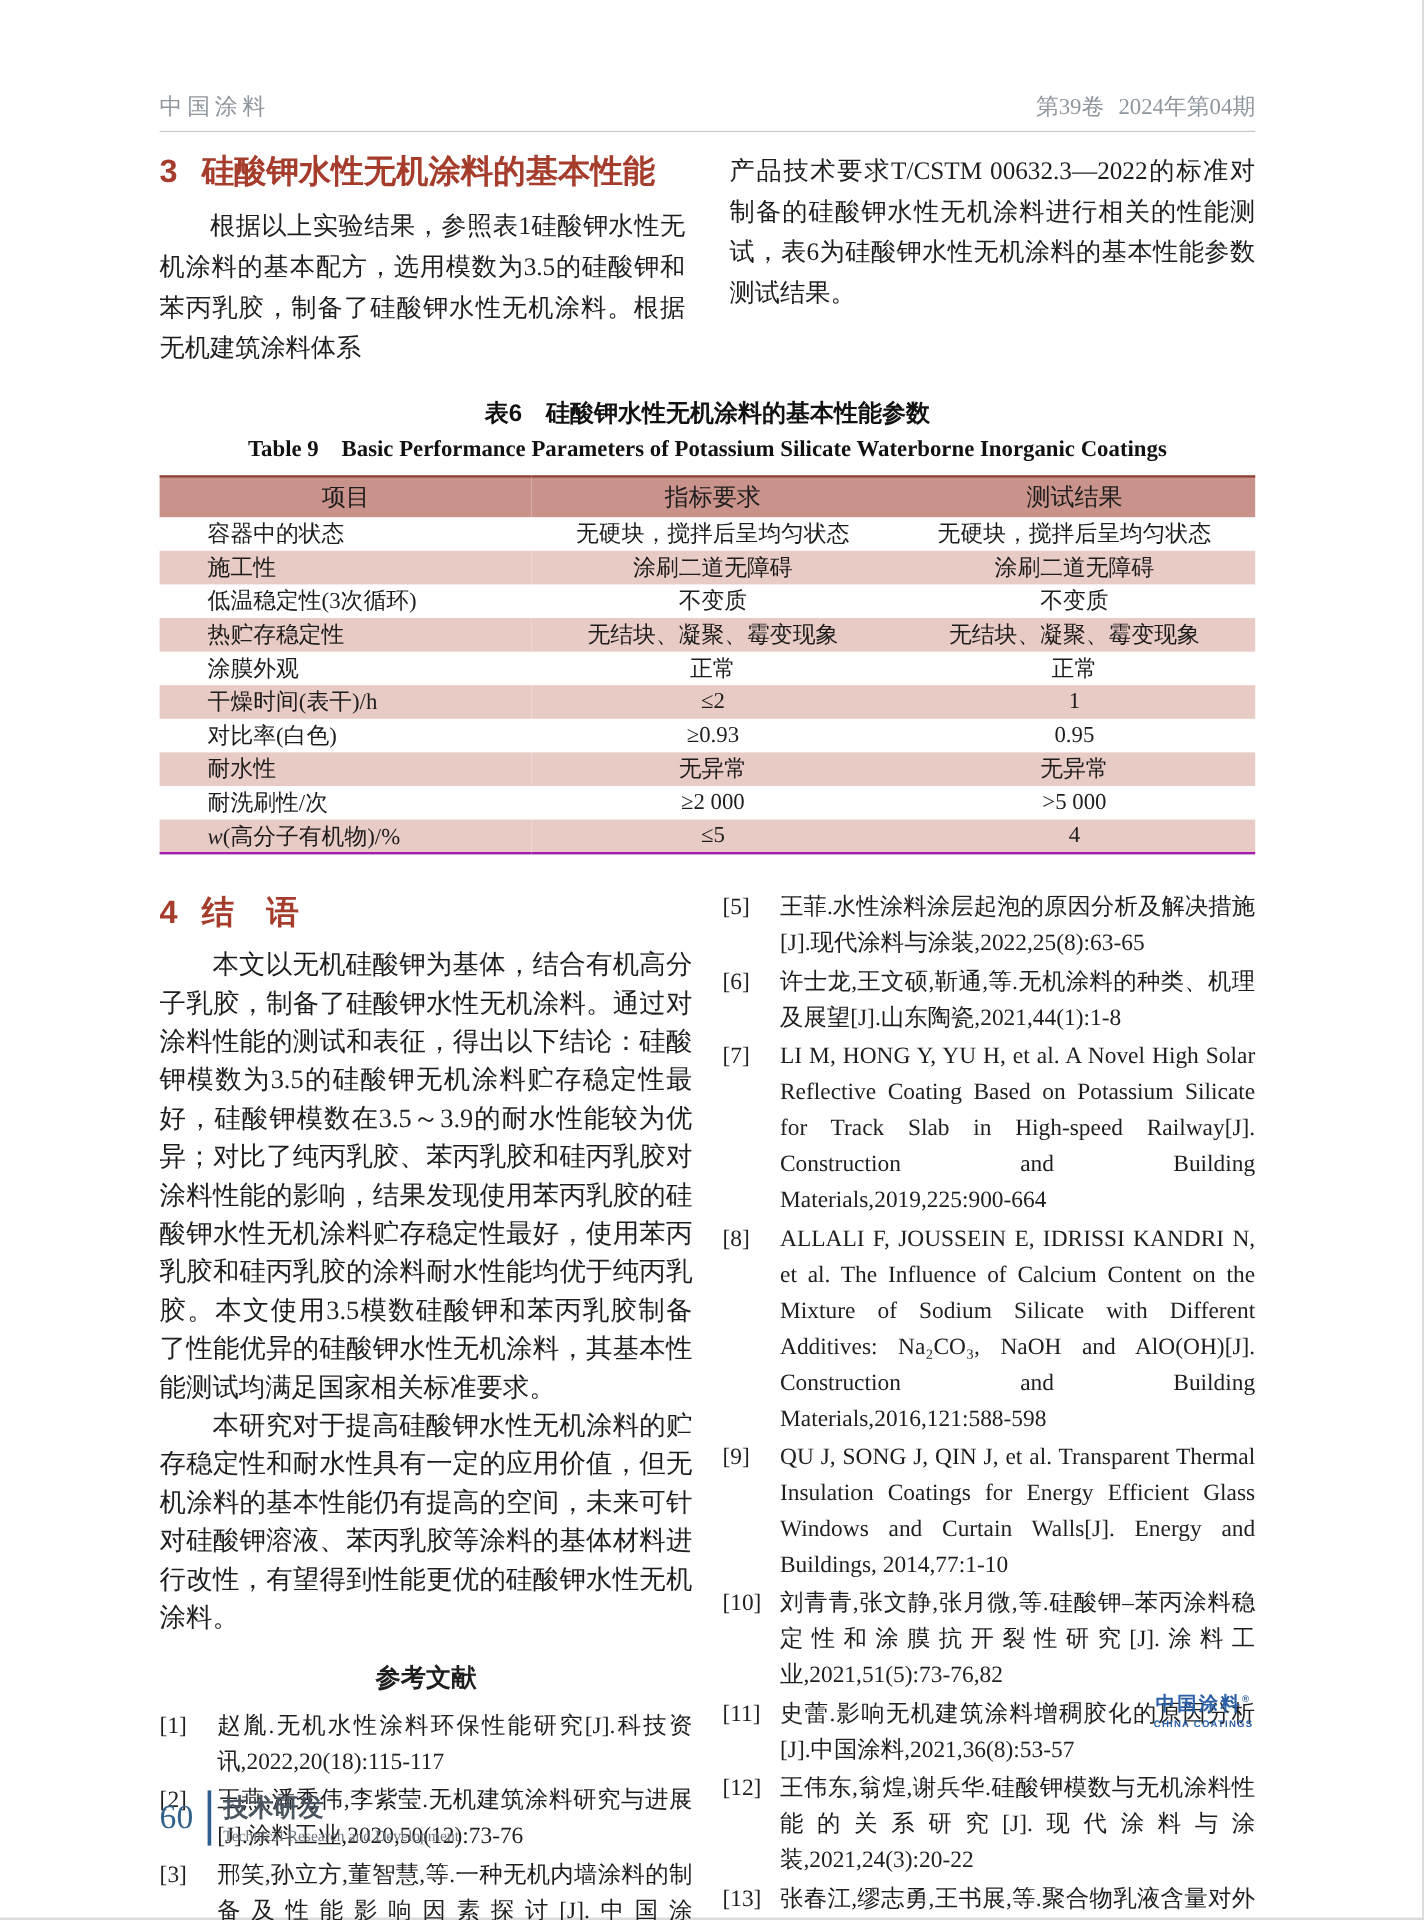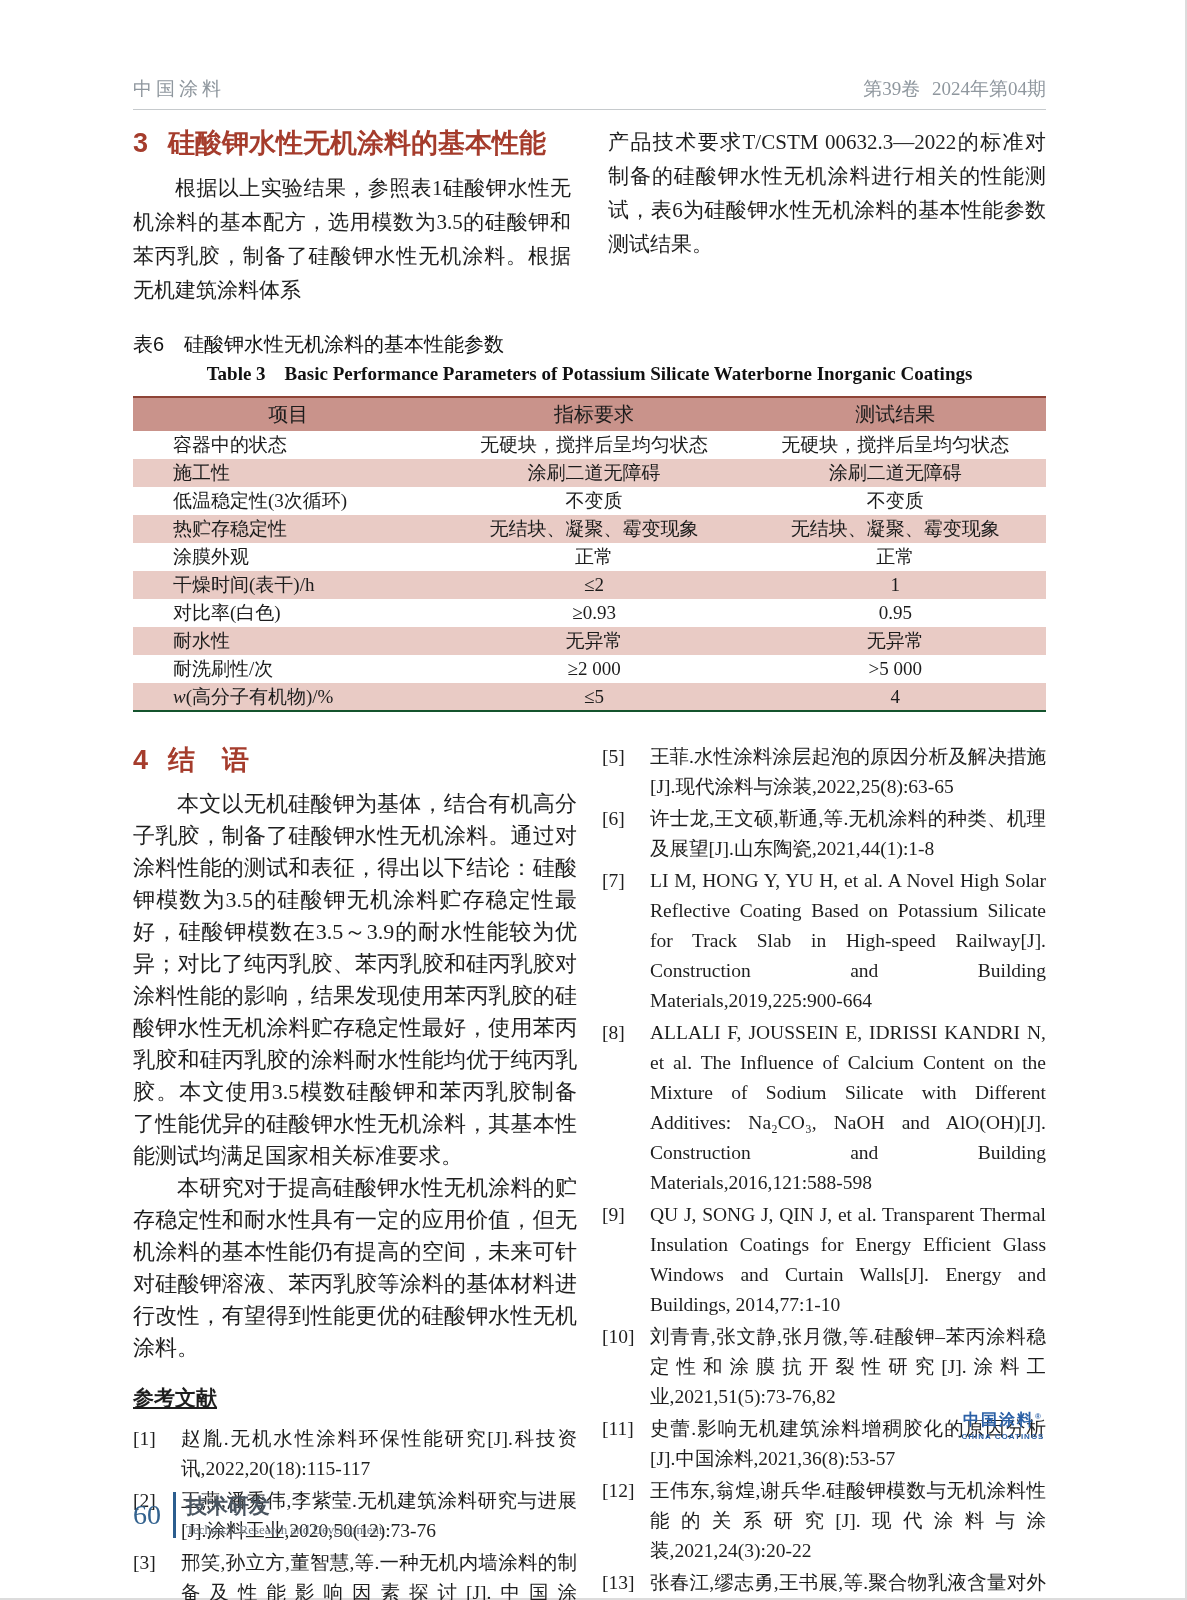--- a/index.html
+++ b/index.html
@@ -47,39 +47,39 @@
   .sec-heading .sec-num { margin-right: 20px; }
   .body-par {
     font-size: 21px;
     line-height: 34px;
     text-align: justify;
   }
   .indent { text-indent: 2em; }
   
   .table-block { margin-top: 24px; }
   .tbl-cap-zh {
-    text-align: left;
-    font-family: "Liberation Sans", "DejaVu Sans", sans-serif;
-    font-weight: normal;
+    text-align: center;
+    font-family: "Liberation Sans", "DejaVu Sans", sans-serif;
+    font-weight: bold;
     font-size: 20px;
     color: #111;
   }
   .tbl-cap-en {
     text-align: center;
     font-weight: bold;
     font-size: 19px;
     margin-top: 3px;
     color: #111;
   }
   table.perf {
     width: 100%;
     border-collapse: collapse;
     margin-top: 9px;
     border-top: 2px solid #8e4437;
-    border-bottom: 2px solid #14532d;
+    border-bottom: 2px solid #a21caf;
   }
   table.perf th {
     background: #c9938b;
     font-weight: normal;
     font-size: 20px;
     height: 34px;
     color: #1c1c1c;
   }
   table.perf td {
     font-size: 19px;
@@ -91,25 +91,25 @@
   table.perf th:first-child { text-align: left; padding-left: 40px; }
   table.perf th:first-child { text-align: center; padding-left: 0; }
   table.perf col.c1 { width: 34%; }
   table.perf col.c2 { width: 33%; }
   table.perf col.c3 { width: 33%; }
   table.perf tbody tr:nth-child(even) { background: #e9cbc5; }
   
   .bottom-block { display: flex; gap: 25px; margin-top: 30px; }
   .sec4-par { font-size: 22px; line-height: 32px; text-align: justify; margin-bottom: 0; }
   .refs-heading {
+    text-align: center;
     font-family: "Liberation Sans", "DejaVu Sans", sans-serif;
     font-weight: bold;
     font-size: 21px;
     margin: 20px 0 12px 0;
-    text-decoration: underline;
   }
   .ref-item { display: flex; font-size: 19.5px; line-height: 30px; margin-bottom: 2px; }
   .ref-label { flex: 0 0 48px; }
   .ref-text { flex: 1; text-align: justify; }
   
   .brand-logo {
     position: absolute;
     left: 958px;
     top: 1410px;
     width: 90px;
@@ -159,21 +159,21 @@
         </div>
         <p class="body-par indent">根据以上实验结果，参照表1硅酸钾水性无机涂料的基本配方，选用模数为3.5的硅酸钾和苯丙乳胶，制备了硅酸钾水性无机涂料。根据无机建筑涂料体系</p>
       </div>
       <div class="col">
         <p class="body-par">产品技术要求T/CSTM 00632.3—2022的标准对制备的硅酸钾水性无机涂料进行相关的性能测试，表6为硅酸钾水性无机涂料的基本性能参数测试结果。</p>
       </div>
     </div>
 
     <div class="table-block">
       <div class="tbl-cap-zh">表6　硅酸钾水性无机涂料的基本性能参数</div>
-      <div class="tbl-cap-en">Table 3　Basic Performance Parameters of Potassium Silicate Waterborne Inorganic Coatings</div>
+      <div class="tbl-cap-en">Table 9　Basic Performance Parameters of Potassium Silicate Waterborne Inorganic Coatings</div>
       <table class="perf">
         <colgroup>
             <col class="c1">
             <col class="c2">
             <col class="c3">
           </colgroup>
         <thead>
           <tr>
             <th>项目</th>
             <th>指标要求</th>

